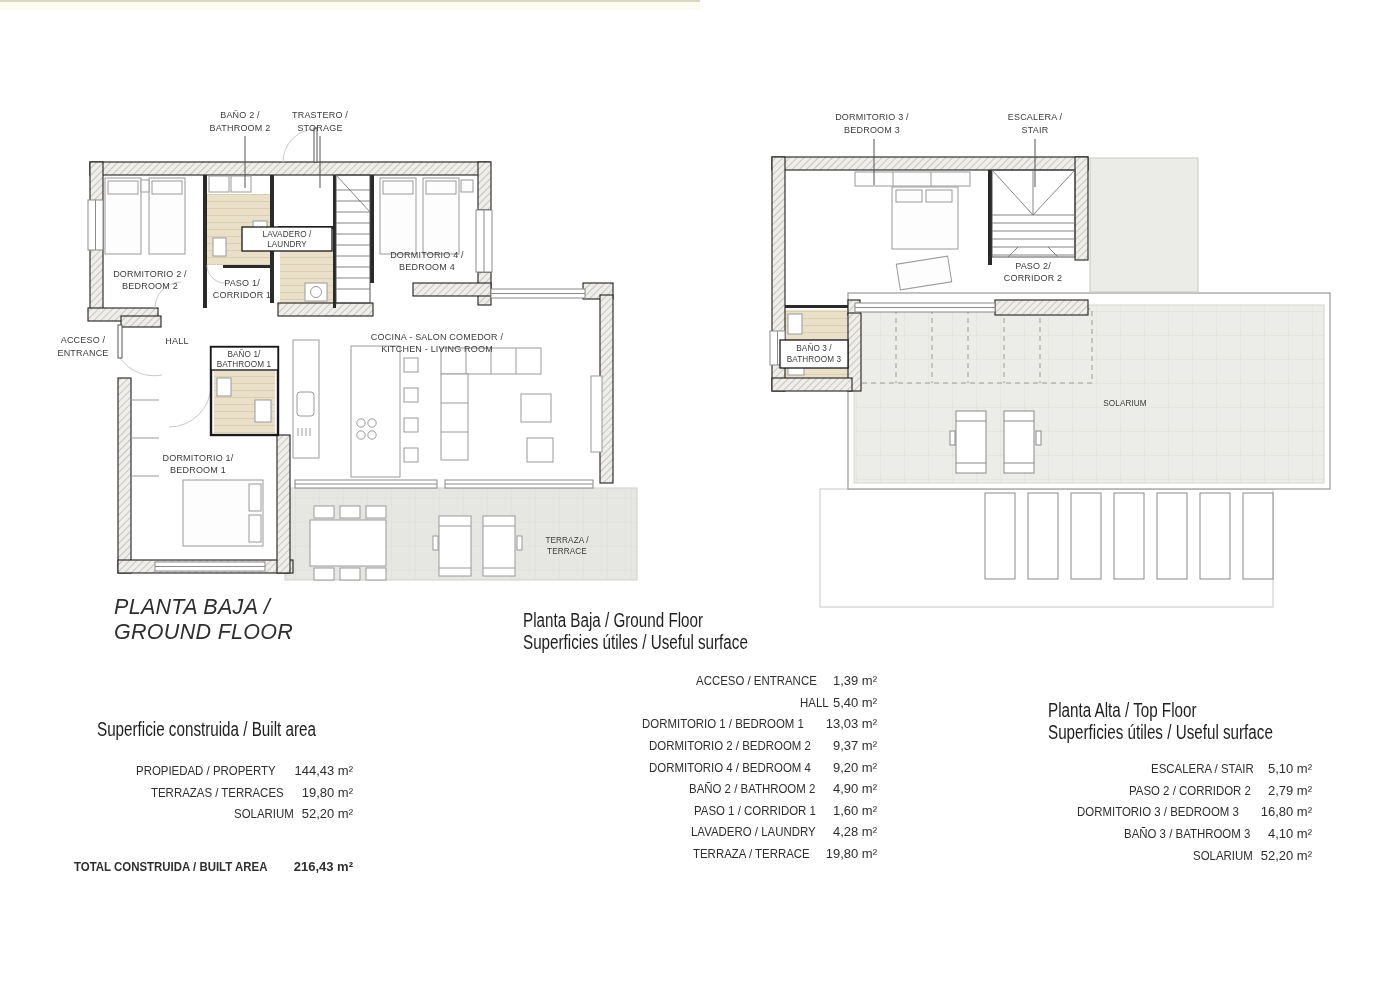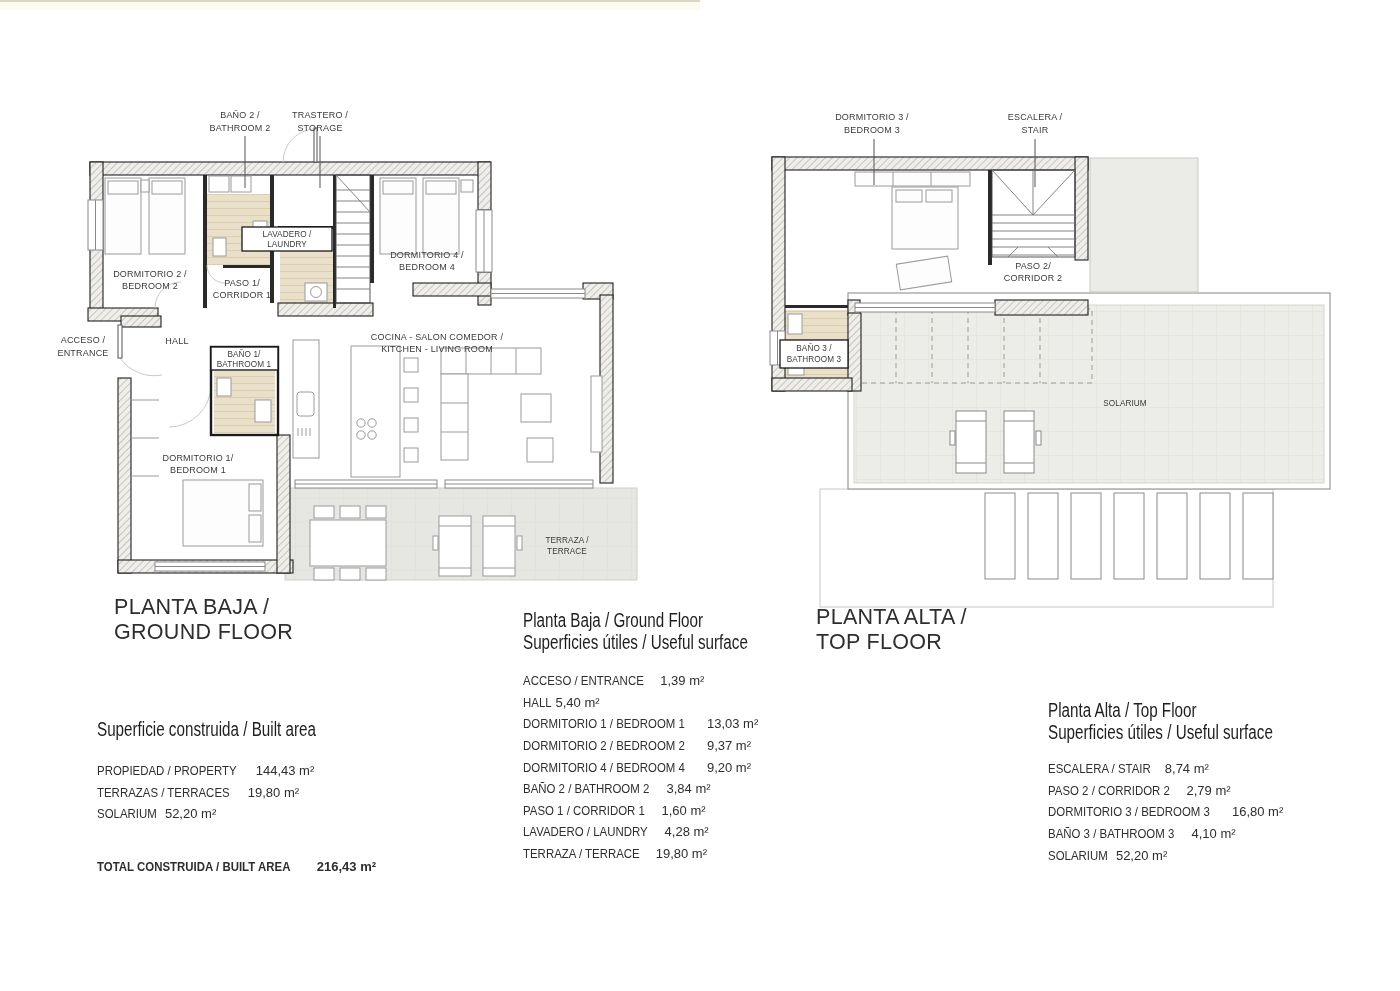--- a/index.html
+++ b/index.html
@@ -3,24 +3,24 @@
 <meta charset="utf-8">
 <style>
   html,body{margin:0;padding:0;background:#fff;}
   body{font-family:"Liberation Sans", sans-serif;}
   .canvas{position:relative;width:1400px;height:991px;background:#fff;overflow:hidden;}
   .top-strip{position:absolute;left:0;top:0;width:700px;height:8px;background:#fbfbf1;border-top:2px solid #d8d8c0;}
   svg text{font-family:"Liberation Sans", sans-serif;fill:#3a3a3a;}
   .rm{font-size:9px;text-anchor:middle;letter-spacing:.2px;}
   .rm-s{font-size:8.2px;text-anchor:middle;letter-spacing:.1px;}
   .callout{font-size:9px;text-anchor:middle;letter-spacing:.2px;}
-  .floor-title{position:absolute;font-size:21.5px;line-height:24.5px;color:#2e2e2e;letter-spacing:.3px;white-space:nowrap;}
+  .floor-title{position:absolute;font-size:21.5px;line-height:24.5px;color:#2e2e2e;letter-spacing:.3px;white-space:nowrap;font-style:italic;}
   .t-title{position:absolute;font-size:19.5px;line-height:21.5px;color:#1e1e1e;transform:scaleX(.78);transform-origin:0 0;white-space:nowrap;}
   .tbl{position:absolute;}
-  .trow{display:flex;justify-content:flex-start;align-items:flex-start;height:21.65px;font-size:13px;color:#2e2e2e;}
+  .trow{display:flex;justify-content:flex-end;align-items:flex-start;height:21.65px;font-size:13px;color:#2e2e2e;}
   .trow .lbl{transform:scaleX(.88);transform-origin:0 50%;white-space:nowrap;}
   .trow .val{white-space:nowrap;}
   .bold{font-weight:bold;margin-top:31px;}
 </style>
 </head>
 <body>
 
 <div class="canvas">
 
   <div class="top-strip"></div>
@@ -359,24 +359,20 @@
 
     <text class="rm" x="273" y="174">PASO 2/</text>
     <text class="rm" x="273" y="186">CORRIDOR 2</text>
     <text class="rm-s" x="365" y="311">SOLARIUM</text>
   </svg>
 
   <div class="floor-title" style="left:114px;top:595px">
     <div>PLANTA BAJA /</div>
     <div>GROUND FLOOR</div>
   </div>
-  <div class="floor-title" style="left:816px;top:605px">
-    <div>PLANTA ALTA /</div>
-    <div>TOP FLOOR</div>
-  </div>
 
   <div class="t-title" style="left:97px;top:719px">Superficie construida / Built area</div>
   <div class="tbl" style="left:97px;top:763px;width:256px">
     <div class="trow">
       <span class="lbl">PROPIEDAD / PROPERTY</span>
       <span class="val">144,43 m²</span>
     </div>
     <div class="trow">
       <span class="lbl">TERRAZAS / TERRACES</span>
       <span class="val">19,80 m²</span>
@@ -411,21 +407,21 @@
     <div class="trow">
       <span class="lbl">DORMITORIO 2 / BEDROOM 2</span>
       <span class="val">9,37 m²</span>
     </div>
     <div class="trow">
       <span class="lbl">DORMITORIO 4 / BEDROOM 4</span>
       <span class="val">9,20 m²</span>
     </div>
     <div class="trow">
       <span class="lbl">BAÑO 2 / BATHROOM 2</span>
-      <span class="val">3,84 m²</span>
+      <span class="val">4,90 m²</span>
     </div>
     <div class="trow">
       <span class="lbl">PASO 1 / CORRIDOR 1</span>
       <span class="val">1,60 m²</span>
     </div>
     <div class="trow">
       <span class="lbl">LAVADERO / LAUNDRY</span>
       <span class="val">4,28 m²</span>
     </div>
     <div class="trow">
@@ -434,21 +430,21 @@
     </div>
   </div>
 
   <div class="t-title" style="left:1048px;top:700px">
     <div>Planta Alta / Top Floor</div>
     <div>Superficies útiles / Useful surface</div>
   </div>
   <div class="tbl" style="left:1048px;top:761px;width:264px">
     <div class="trow">
       <span class="lbl">ESCALERA / STAIR</span>
-      <span class="val">8,74 m²</span>
+      <span class="val">5,10 m²</span>
     </div>
     <div class="trow">
       <span class="lbl">PASO 2 / CORRIDOR 2</span>
       <span class="val">2,79 m²</span>
     </div>
     <div class="trow">
       <span class="lbl">DORMITORIO 3 / BEDROOM 3</span>
       <span class="val">16,80 m²</span>
     </div>
     <div class="trow">

